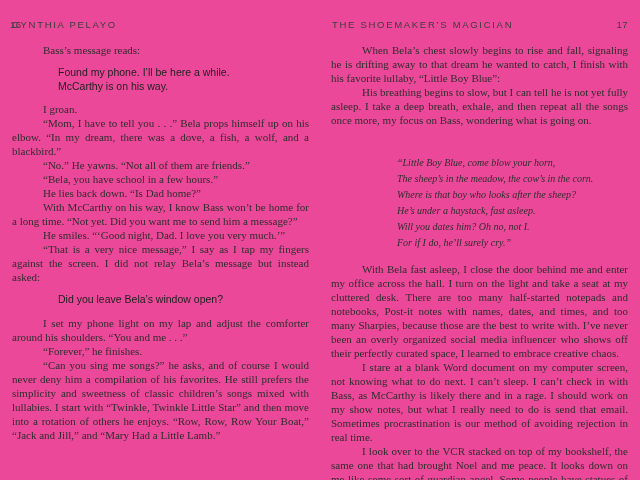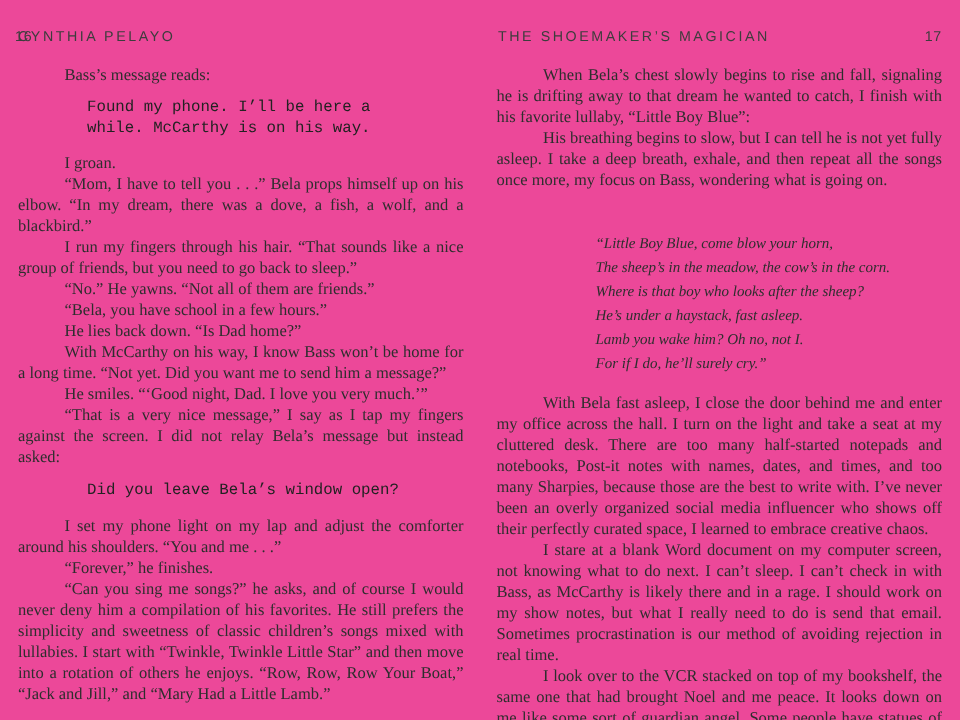--- a/index.html
+++ b/index.html
@@ -50,21 +50,21 @@
     margin: 0;
     font-family: "Liberation Serif", "DejaVu Serif", serif;
     font-size: 11px;
     line-height: 14px;
     text-align: justify;
     text-indent: 31px;
     color: #2e2e2e;
   }
   .message {
     margin: 9px 42px 9px 46px;
-    font-family: Liberation Mono, monospace;
+    font-family: Liberation Sans, sans-serif;
     font-size: 10.5px;
     line-height: 13.5px;
     text-align: left;
     color: #222222;
   }
   .verse {
     margin: 28px 0 11px 66px;
     font-family: "Liberation Serif", "DejaVu Serif", serif;
     font-style: italic;
     font-size: 10px;
@@ -81,21 +81,20 @@
   <div class="page left">
     <div class="pagehead">
       <span class="folio folio-left">16</span>
       <span class="running-head">CYNTHIA PELAYO</span>
     </div>
     <div>
       <p class="para">Bass’s message reads:</p>
       <div class="message">Found my phone. I’ll be here a while. McCarthy is on his way.</div>
       <p class="para">I groan.</p>
       <p class="para">“Mom, I have to tell you . . .” Bela props himself up on his elbow. “In my dream, there was a dove, a fish, a wolf, and a blackbird.”</p>
-      <p class="para">I run my fingers through his hair. “That sounds like a nice group of friends, but you need to go back to sleep.”</p>
       <p class="para">“No.” He yawns. “Not all of them are friends.”</p>
       <p class="para">“Bela, you have school in a few hours.”</p>
       <p class="para">He lies back down. “Is Dad home?”</p>
       <p class="para">With McCarthy on his way, I know Bass won’t be home for a long time. “Not yet. Did you want me to send him a message?”</p>
       <p class="para">He smiles. “‘Good night, Dad. I love you very much.’”</p>
       <p class="para">“That is a very nice message,” I say as I tap my fingers against the screen. I did not relay Bela’s message but instead asked:</p>
       <div class="message">Did you leave Bela’s window open?</div>
       <p class="para">I set my phone light on my lap and adjust the comforter around his shoulders. “You and me . . .”</p>
       <p class="para">“Forever,” he finishes.</p>
       <p class="para">“Can you sing me songs?” he asks, and of course I would never deny him a compilation of his favorites. He still prefers the simplicity and sweetness of classic children’s songs mixed with lullabies. I start with “Twinkle, Twinkle Little Star” and then move into a rotation of others he enjoys. “Row, Row, Row Your Boat,” “Jack and Jill,” and “Mary Had a Little Lamb.”</p>
@@ -108,21 +107,21 @@
       <span class="folio folio-right">17</span>
     </div>
     <div>
       <p class="para">When Bela’s chest slowly begins to rise and fall, signaling he is drifting away to that dream he wanted to catch, I finish with his favorite lullaby, “Little Boy Blue”:</p>
       <p class="para">His breathing begins to slow, but I can tell he is not yet fully asleep. I take a deep breath, exhale, and then repeat all the songs once more, my focus on Bass, wondering what is going on.</p>
       <div class="verse">
         <div class="verse-line">“Little Boy Blue, come blow your horn,</div>
         <div class="verse-line">The sheep’s in the meadow, the cow’s in the corn.</div>
         <div class="verse-line">Where is that boy who looks after the sheep?</div>
         <div class="verse-line">He’s under a haystack, fast asleep.</div>
-        <div class="verse-line">Lamb you wake him? Oh no, not I.</div>
+        <div class="verse-line">Will you dates him? Oh no, not I.</div>
         <div class="verse-line">For if I do, he’ll surely cry.”</div>
       </div>
       <p class="para">With Bela fast asleep, I close the door behind me and enter my office across the hall. I turn on the light and take a seat at my cluttered desk. There are too many half-started notepads and notebooks, Post-it notes with names, dates, and times, and too many Sharpies, because those are the best to write with. I’ve never been an overly organized social media influencer who shows off their perfectly curated space, I learned to embrace creative chaos.</p>
       <p class="para">I stare at a blank Word document on my computer screen, not knowing what to do next. I can’t sleep. I can’t check in with Bass, as McCarthy is likely there and in a rage. I should work on my show notes, but what I really need to do is send that email. Sometimes procrastination is our method of avoiding rejection in real time.</p>
       <p class="para">I look over to the VCR stacked on top of my bookshelf, the same one that had brought Noel and me peace. It looks down on me like some sort of guardian angel. Some people have statues of saints or crystals or herbs that fill their home for protection. I have this VCR and a</p>
     </div>
   </div>
 
 </div>
 

